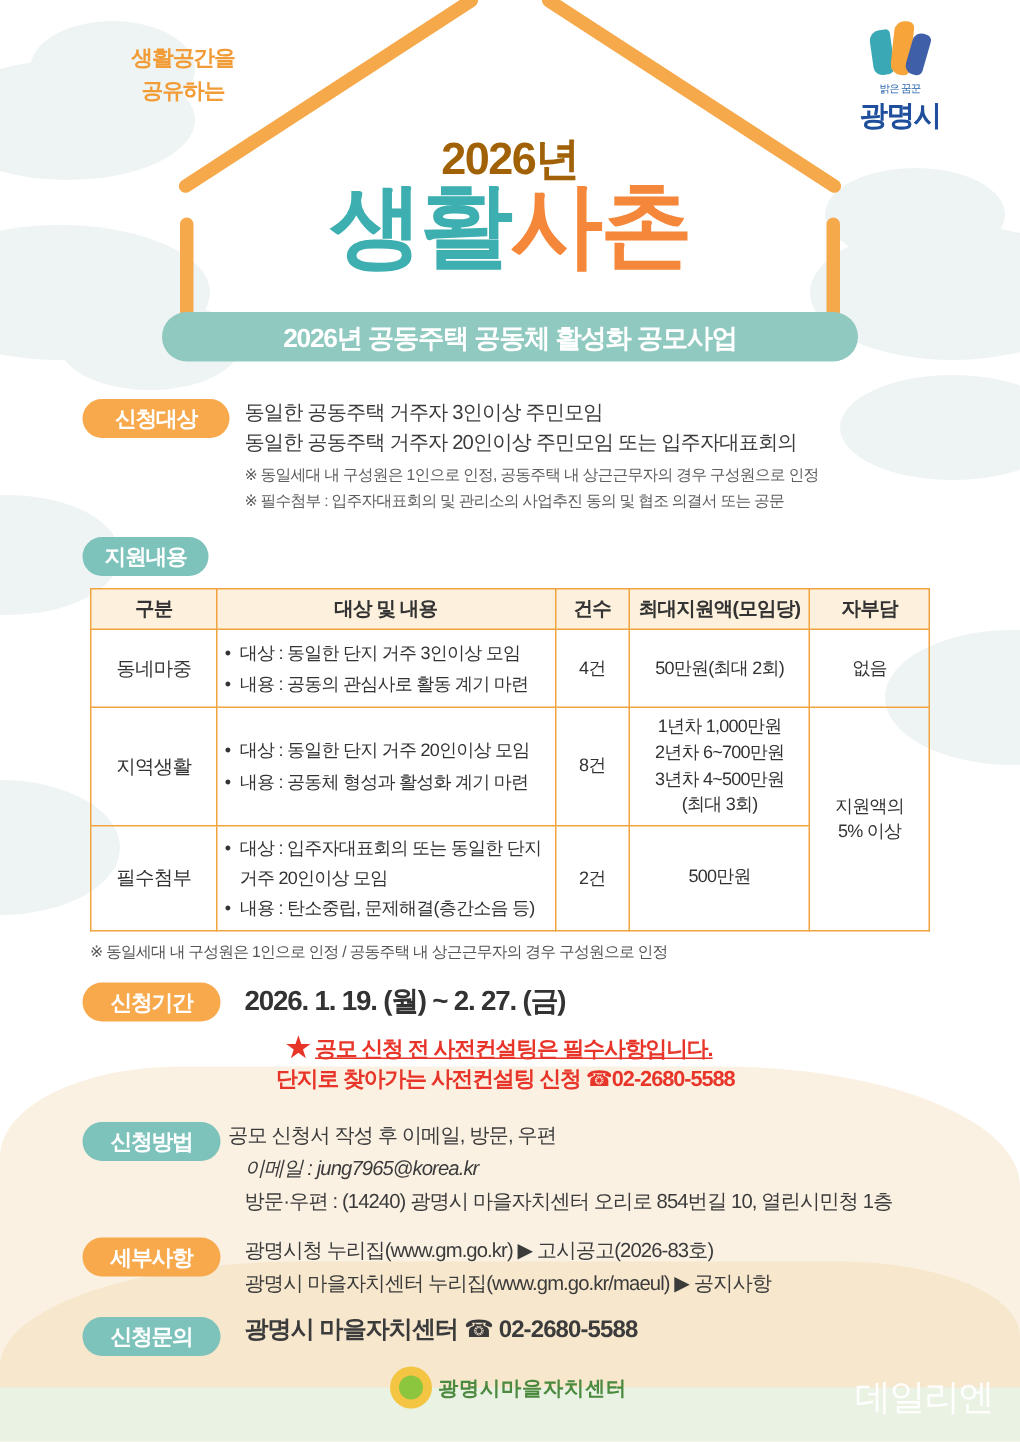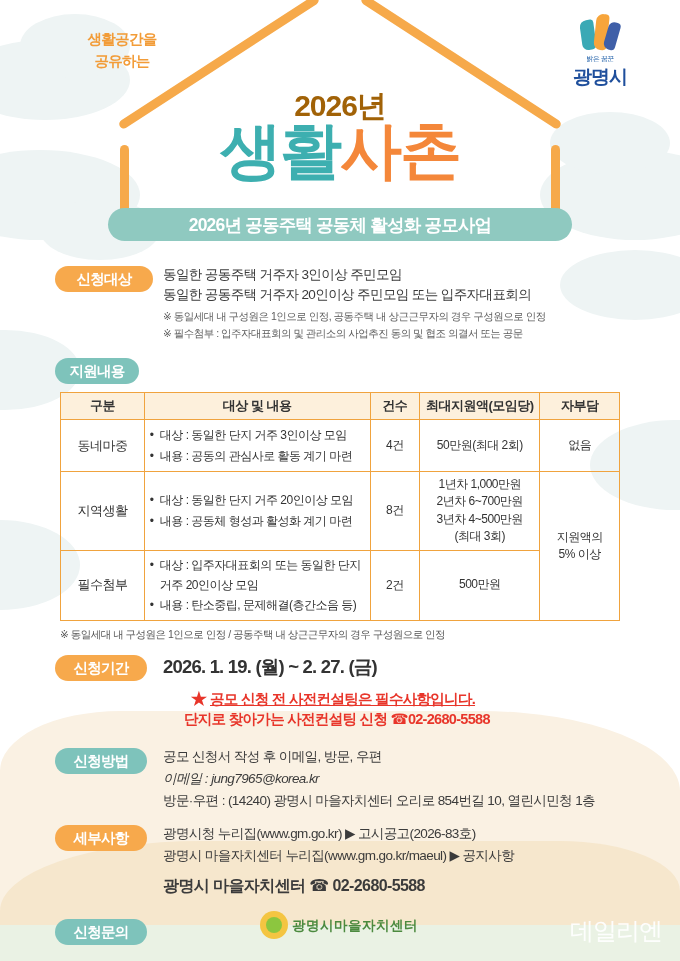--- a/index.html
+++ b/index.html
@@ -303,28 +303,28 @@
 
 <div class="tbl-note">※ 동일세대 내 구성원은 1인으로 인정 / 공동주택 내 상근근무자의 경우 구성원으로 인정</div>
 
 <div class="pill pill-orange" style="left:55px; top:655px; width:92px;">신청기간</div>
 <div class="period-date">2026. 1. 19. (월) ~ 2. 27. (금)</div>
 <div class="star">★</div>
 <div class="consult-1">공모 신청 전 사전컨설팅은 필수사항입니다.</div>
 <div class="consult-2">단지로 찾아가는 사전컨설팅 신청 ☎02-2680-5588</div>
 
 <div class="pill pill-teal" style="left:55px; top:748px; width:92px;">신청방법</div>
-<div class="body-line" style="left:163px; top:748px;">공모 신청서 작성 후 이메일, 방문, 우편</div>
+<div class="body-line" style="left:152px; top:748px;">공모 신청서 작성 후 이메일, 방문, 우편</div>
 <div class="body-line" style="left:163px; top:770px;font-style:italic;">이메일 : jung7965@korea.kr</div>
 <div class="body-line" style="left:163px; top:792px;text-align:right;">방문·우편 : (14240) 광명시 마을자치센터 오리로 854번길 10, 열린시민청 1층</div>
 
 <div class="pill pill-orange" style="left:55px; top:825px; width:92px;">세부사항</div>
 <div class="body-line" style="left:163px; top:825px;">광명시청 누리집(www.gm.go.kr) ▶ 고시공고(2026-83호)</div>
 <div class="body-line" style="left:163px; top:847px;">광명시 마을자치센터 누리집(www.gm.go.kr/maeul) ▶ 공지사항</div>
 
-<div class="pill pill-teal" style="left:55px; top:919px; width:92px;">신청문의</div>
+<div class="pill pill-teal" style="left:55px; top:878px; width:92px;">신청문의</div>
 <div class="body-line" style="left:163px; top:876px; font-size:16px; font-weight:bold;">광명시 마을자치센터 ☎ 02-2680-5588</div>
 
 <div class="foot-logo">
   <div class="foot-circle"></div>
   <div class="foot-text">광명시마을자치센터</div>
 </div>
 <div class="watermark">데일리엔</div>
 
 </body></html>

